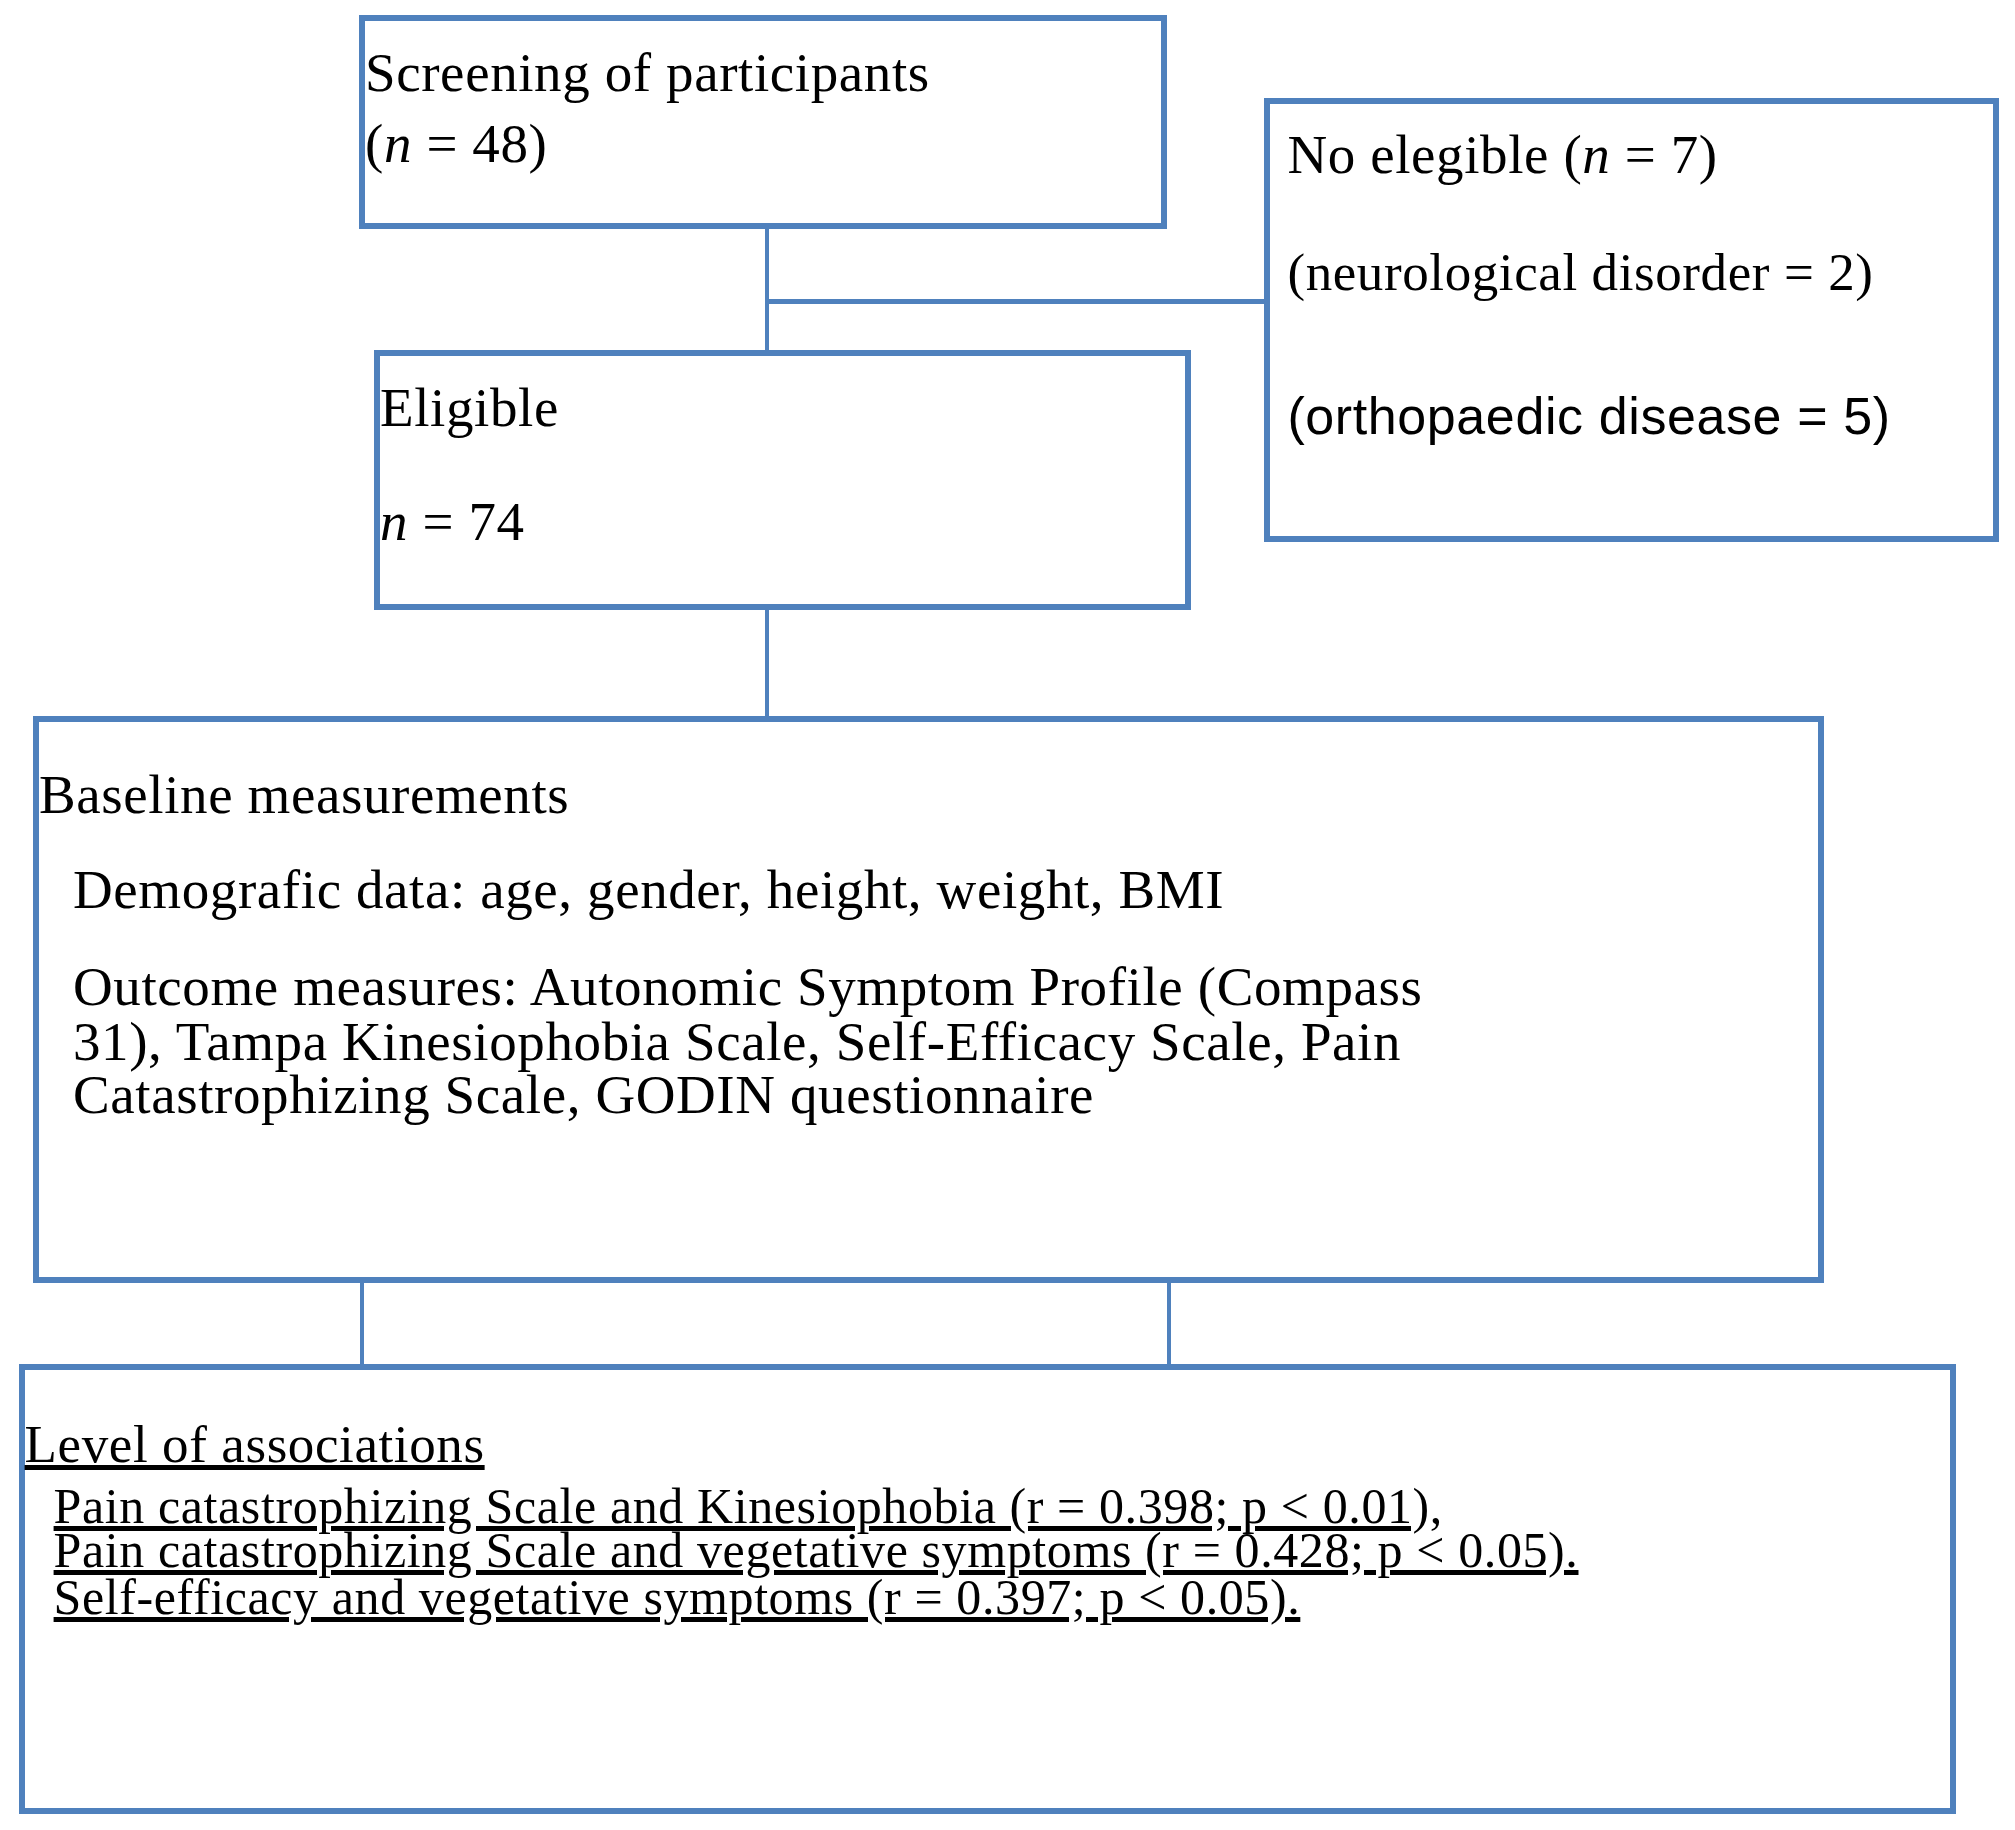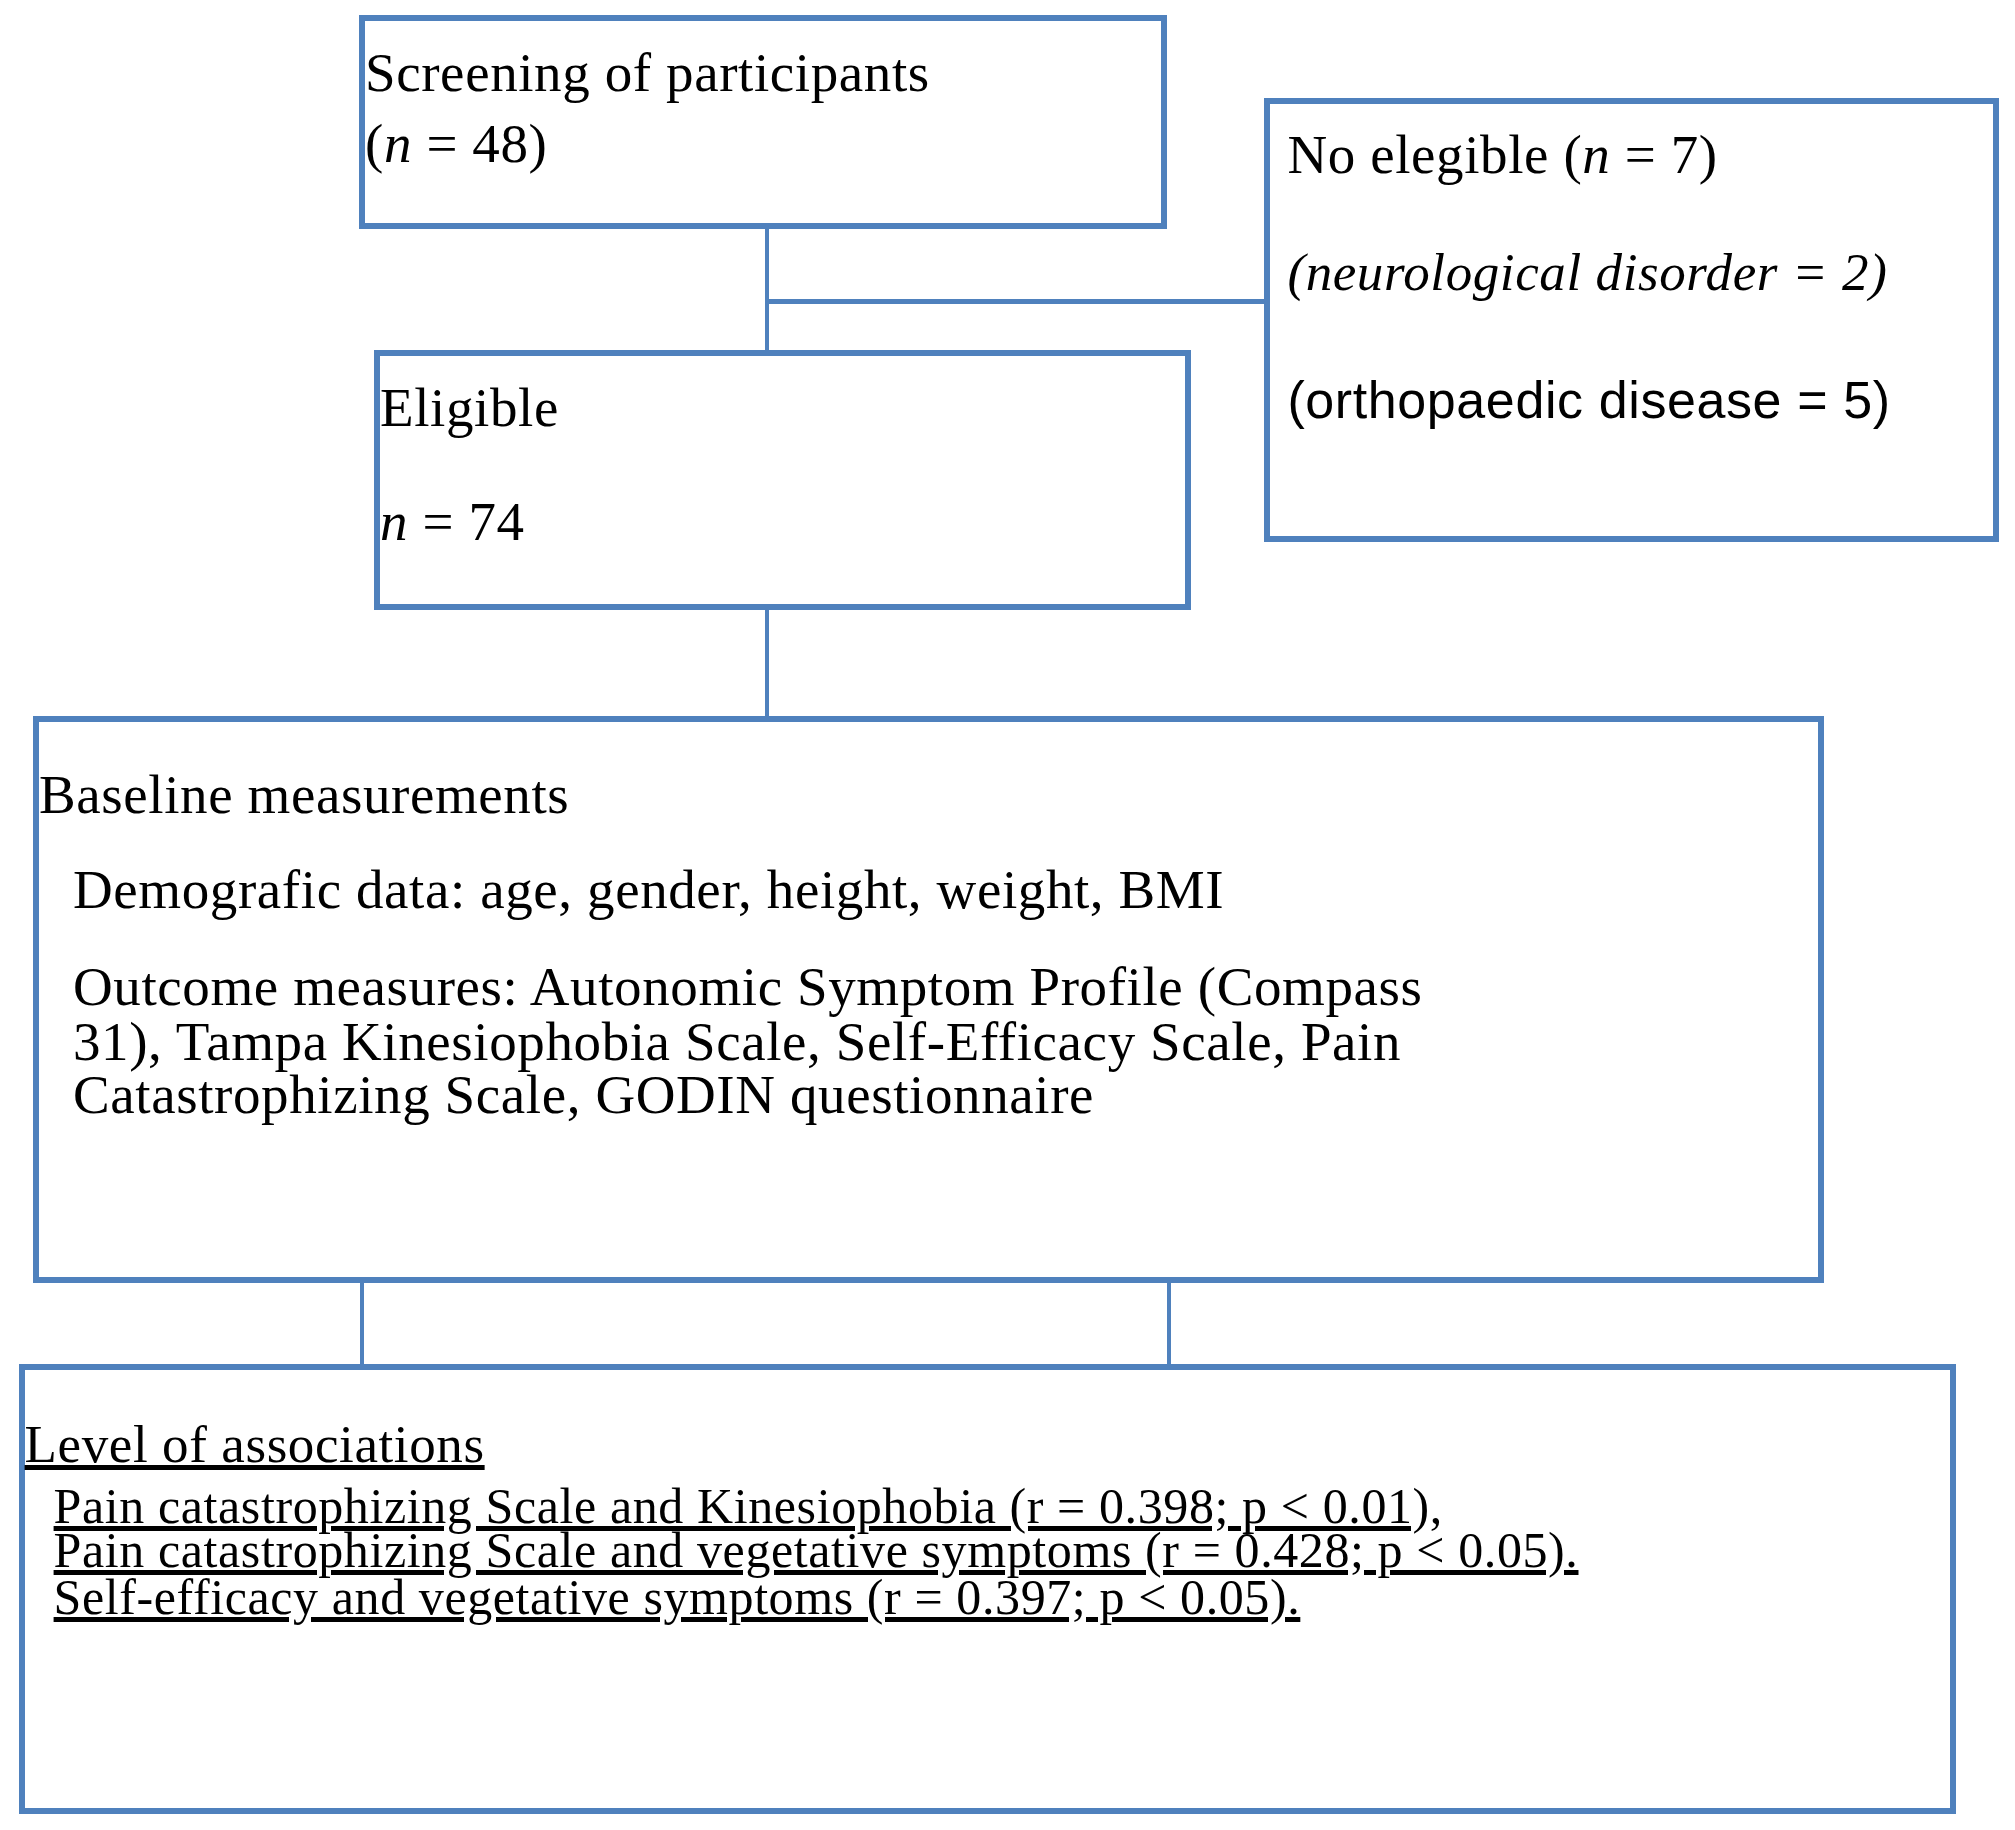--- a/index.html
+++ b/index.html
@@ -23,21 +23,21 @@
   }
   .connector{position:absolute;background:var(--border-color);}
   .tl{
     position:absolute;
     white-space:nowrap;
     line-height:1.107em;
     letter-spacing:0.6px;
     font-size:55px;
   }
   .center{left:0;right:0;text-align:left;}
-  .sans{font-family:"Liberation Sans", sans-serif;font-size:52px;}
+  .sans{font-family:"Liberation Sans", sans-serif;font-size:52px;margin-top:16px;}
   .small{font-size:50px;text-decoration:underline;}
   .ital{font-style:italic;}
   
   #box-screening{left:359px;top:15px;width:808px;height:214px;}
   #box-noteligible{left:1264px;top:98px;width:735px;height:444px;}
   #box-eligible{left:374px;top:350px;width:817px;height:260px;}
   #box-baseline{left:33px;top:716px;width:1791px;height:567px;}
   #box-associations{left:18.6px;top:1364px;width:1937px;height:450px;}
   #conn-v1{left:765px;top:229px;width:4.3px;height:121px;}
   #conn-h1{left:765px;top:299px;width:500px;height:5px;}
@@ -62,21 +62,21 @@
     </div>
     <div class="tl center" style="top:93px;">
       <span>(</span><span class="ital">n</span><span> = 48)</span>
     </div>
   </div>
 
   <div class="node" id="box-noteligible">
     <div class="tl" style="top:21px;left:17.4px;">
       <span>No elegible (</span><span class="ital">n</span><span> = 7)</span>
     </div>
-    <div class="tl" style="top:139px;left:17.4px;font-size:53px;font-style:italic;">(neurological disorder = 2)</div>
+    <div class="tl" style="top:139px;left:17.4px;font-size:53px;">(neurological disorder = 2)</div>
     <div class="tl sans" style="top:268px;left:17.4px;">(orthopaedic disease = 5)</div>
   </div>
 
   <div class="node" id="box-eligible">
     <div class="tl center" style="top:22.4px;">Eligible</div>
     <div class="tl center" style="top:136px;">
       <span class="ital">n</span><span> = 74</span>
     </div>
   </div>
 

